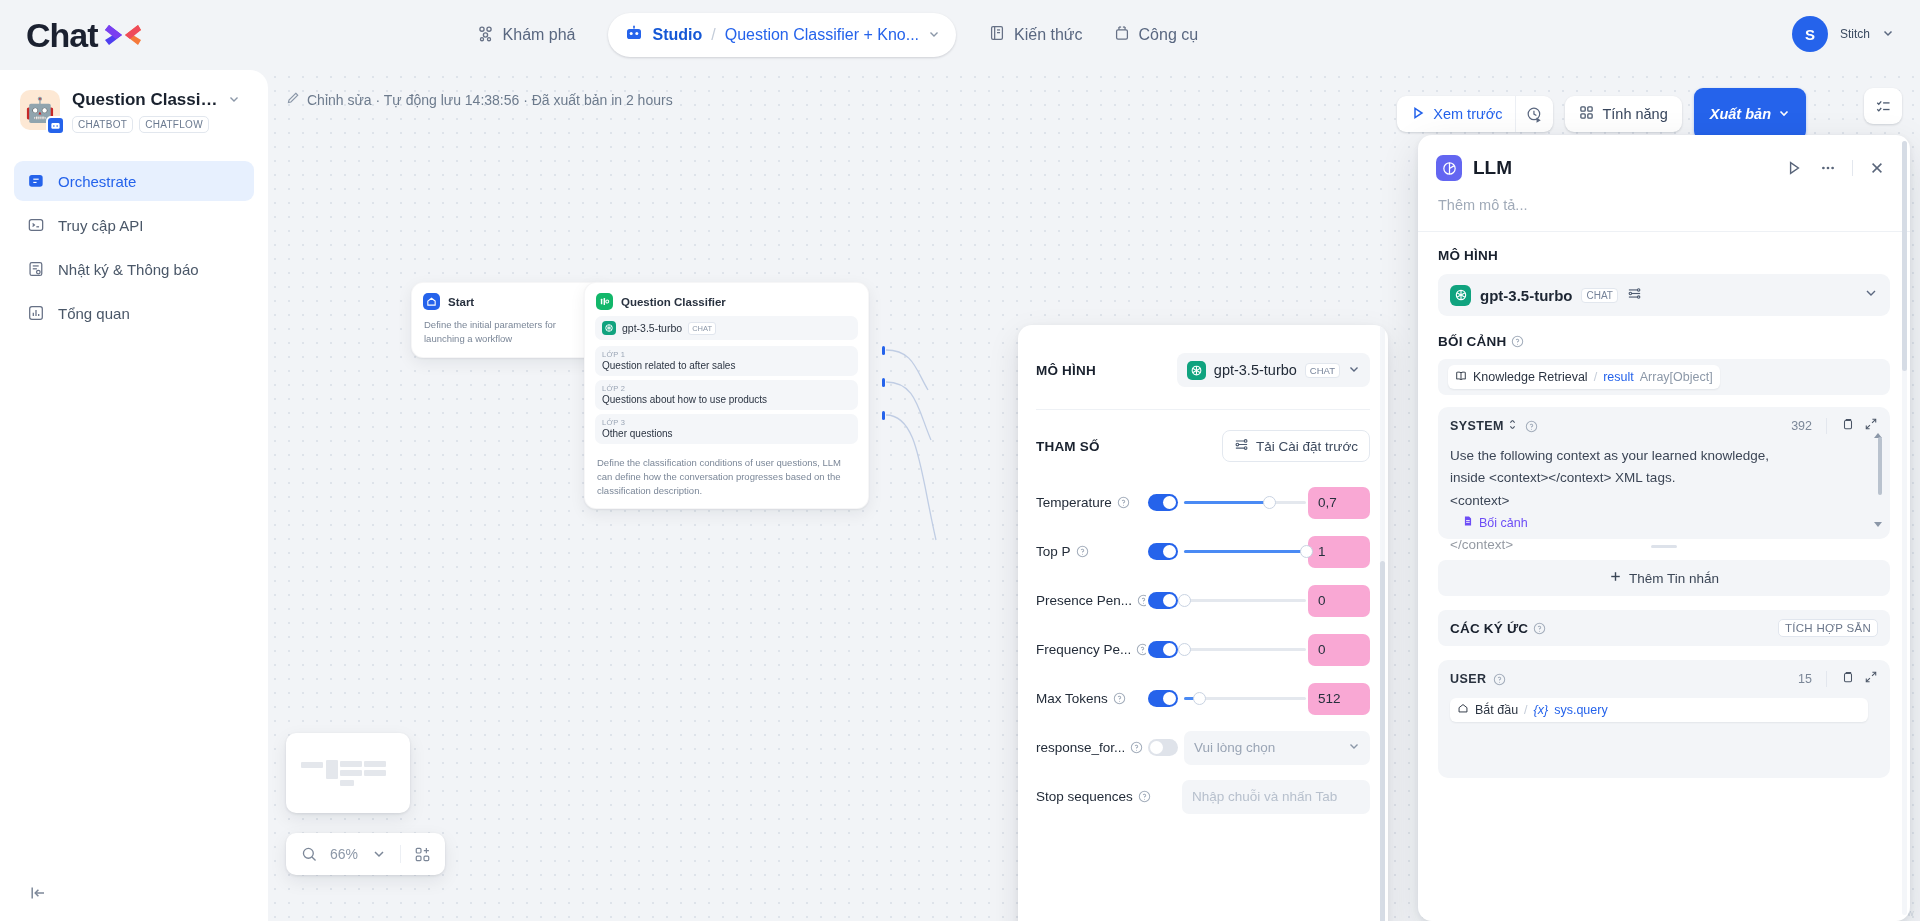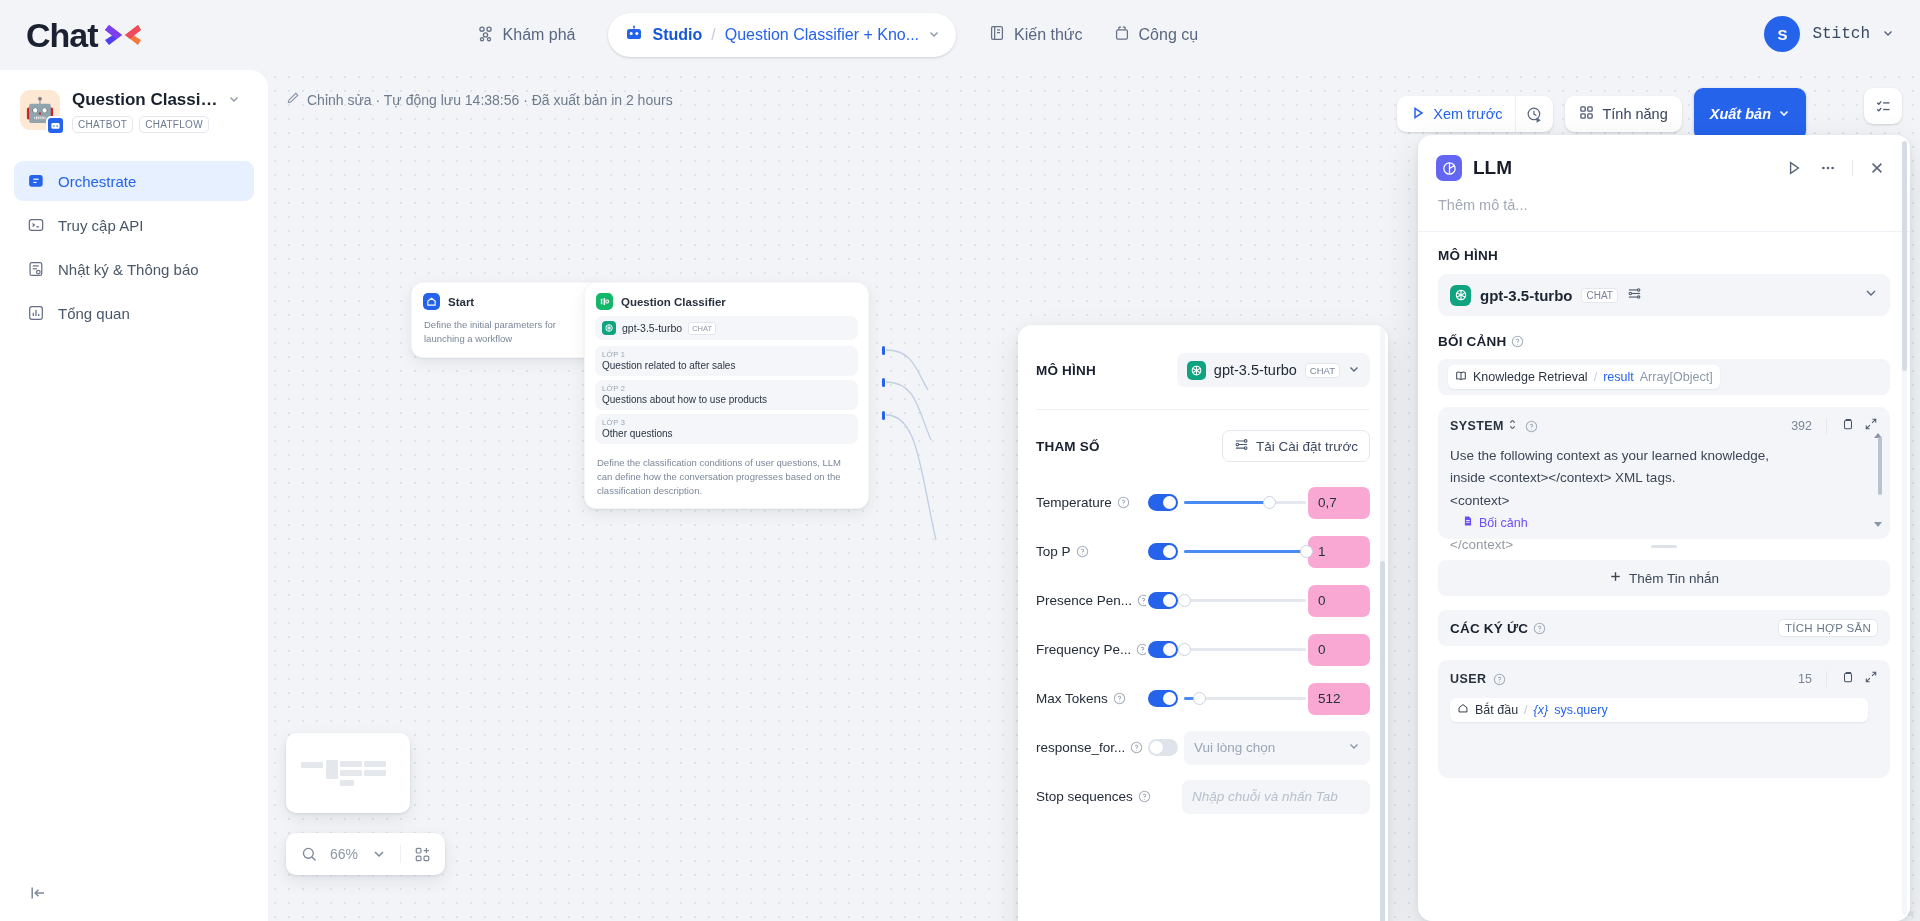--- a/index.html
+++ b/index.html
@@ -44,21 +44,21 @@
 
   .user-area {
     position: absolute; right: 26px; top: 16px;
     display: flex; align-items: center; gap: 12px; cursor: pointer;
   }
   .avatar {
     width: 36px; height: 36px; border-radius: 50%;
     background: #2563eb; color: #fff; font-size: 15px; font-weight: 600;
     display: flex; align-items: center; justify-content: center;
   }
-  .user-name { font-size: 16px; color: #3a4a60; font-family: Liberation Mono, monospace; }
+  .user-name { font-size: 12px; color: #3a4a60; }
 
   
   .sidebar {
     position: absolute; top: 70px; left: 0; width: 268px; height: 851px;
     background: #fff; border-top-right-radius: 18px;
     display: flex; flex-direction: column;
   }
   .app-card { display: flex; align-items: flex-start; gap: 12px; padding: 20px 16px 6px 20px; }
   .app-icon-wrap { position: relative; flex: 0 0 auto; }
   .app-icon {
@@ -212,21 +212,21 @@
     font-size: 13.5px; color: #26303d;
   }
   .p-select {
     height: 34px; background: #f3f5f8; border-radius: 7px;
     display: flex; align-items: center; justify-content: space-between;
     padding: 0 10px; font-size: 13.5px; color: #9aa5b5; cursor: pointer;
   }
   .p-input {
     height: 34px; background: #f3f5f8; border-radius: 7px;
     display: flex; align-items: center; padding: 0 10px;
-    font-size: 13.5px; color: #b7c0cd; font-style: italic;
+    font-size: 13.5px; color: #b7c0cd;
   }
   .mp-scroll { position: absolute; right: 3px; top: 236px; width: 5px; height: 450px; border-radius: 3px; background: #d6dce5; }
   .mp-scroll-track { position: absolute; right: 3px; top: 0; width: 5px; height: 100%; background: #f4f6f9; }
 
   
   .llm-panel {
     position: absolute; right: 10px; top: 135px; width: 492px; height: 786px;
     background: #fff; border-radius: 14px;
     box-shadow: 0 2px 6px rgba(16,24,40,.07), 0 14px 40px rgba(16,24,40,.12);
     overflow: hidden;

